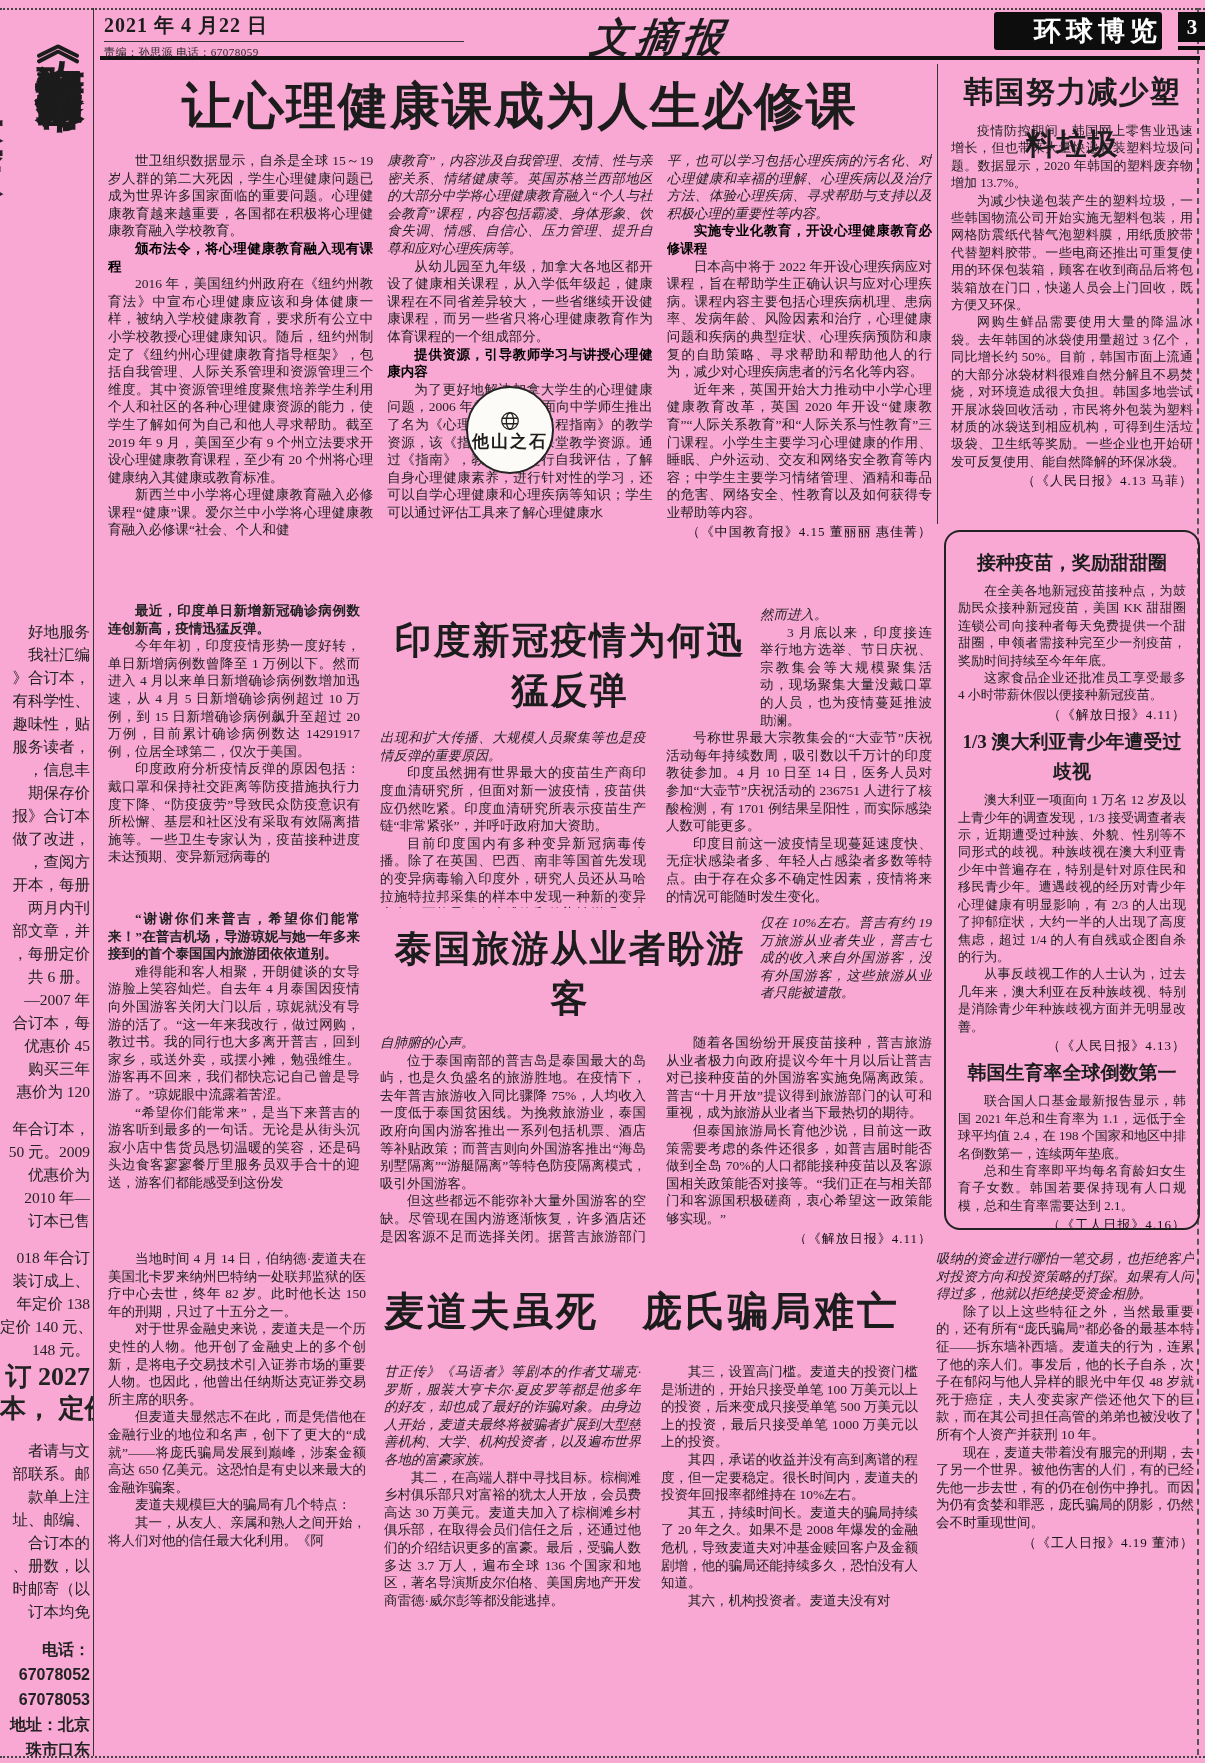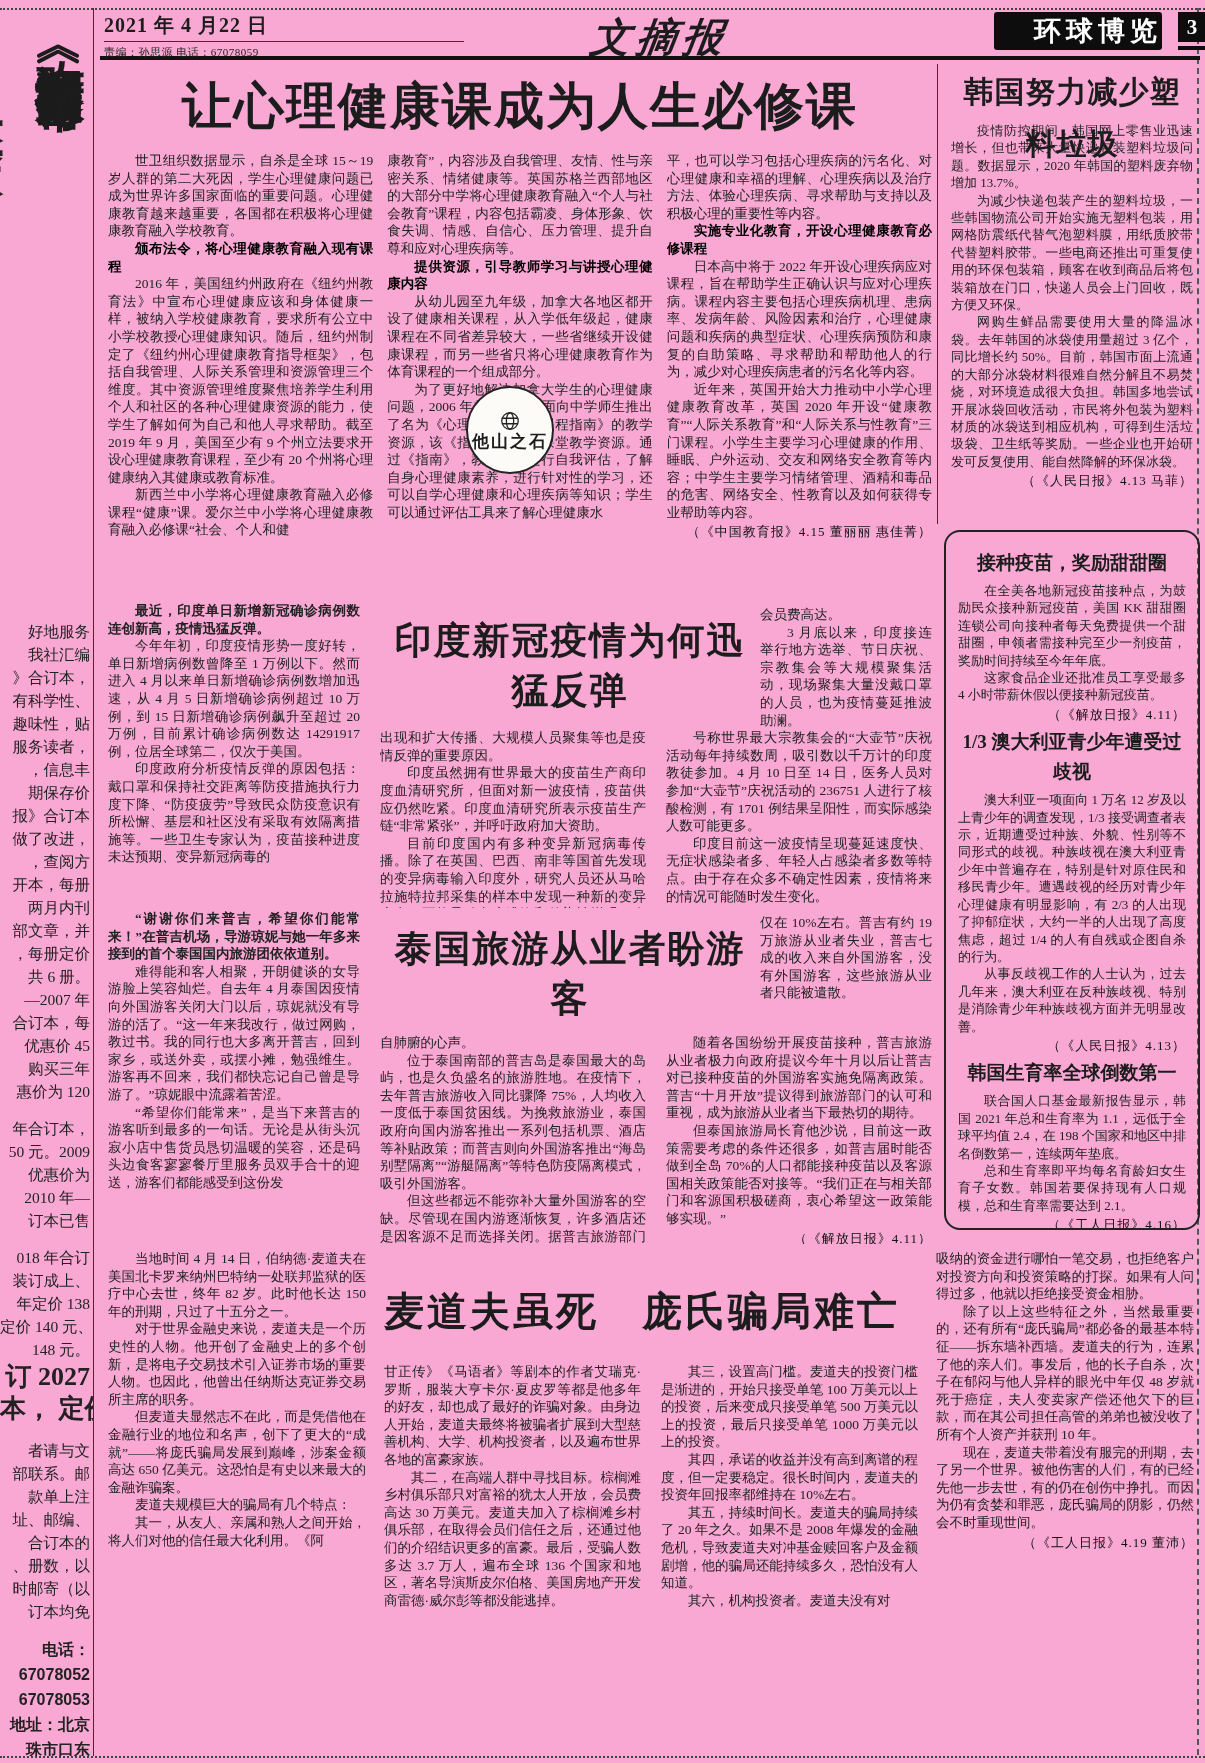--- a/index.html
+++ b/index.html
@@ -26,21 +26,21 @@
   .sb-title{position:absolute;right:8px;top:14px;font-size:49px;font-weight:bold;writing-mode:vertical-rl;
             text-orientation:upright;letter-spacing:2px;line-height:1;}
   .sb-lines{position:absolute;right:3px;top:612px;width:90px;text-align:right;}
   .sb-lines .para{margin:0;text-indent:0;text-align:right;font-size:15.5px;line-height:23px;white-space:nowrap;}
   .sb-lines .sb-gap{height:14px;}
   .sb-lines .sb-big{font-size:26px;font-weight:bold;line-height:32px;}
   .sb-lines .sb-bold{font-weight:bold;font-family:"Liberation Sans",sans-serif;font-size:16px;line-height:25px;}
   
   .para{margin:0;text-indent:2em;text-align:justify;font-size:13.5px;line-height:17.6px;color:#222;}
   .sub{font-weight:bold;color:#000;}
-  .noind{text-indent:0;}
+  .noind{text-indent:0;font-style:italic;}
   .intro{font-weight:600;}
   .src{text-indent:0;text-align:right;letter-spacing:1px;font-size:13px;color:#111;padding-top:2px;}
   .col{overflow:hidden;}
   
   .artA{position:absolute;left:108px;top:64px;width:824px;height:536px;}
   .artA-title{text-align:center;font-size:50px;font-weight:bold;letter-spacing:2px;line-height:84px;height:88px;}
   .artA-cols{display:flex;gap:14px;height:442px;}
   .artA-cols .col{flex:1;}
   .stamp{position:absolute;left:358px;top:322px;width:84px;height:84px;border:2px solid #222;border-radius:50%;
          background:#fcfbf8;z-index:3;display:flex;flex-direction:column;align-items:center;justify-content:center;}
@@ -150,22 +150,22 @@
     <div class="artA-title">让心理健康课成为人生必修课</div>
     <div class="artA-cols">
       <div class="col">
           <p class="para">世卫组织数据显示，自杀是全球 15～19 岁人群的第二大死因，学生心理健康问题已成为世界许多国家面临的重要问题。心理健康教育越来越重要，各国都在积极将心理健康教育融入学校教育。</p>
           <p class="para sub">颁布法令，将心理健康教育融入现有课程</p>
           <p class="para">2016 年，美国纽约州政府在《纽约州教育法》中宣布心理健康应该和身体健康一样，被纳入学校健康教育，要求所有公立中小学校教授心理健康知识。随后，纽约州制定了《纽约州心理健康教育指导框架》，包括自我管理、人际关系管理和资源管理三个维度。其中资源管理维度聚焦培养学生利用个人和社区的各种心理健康资源的能力，使学生了解如何为自己和他人寻求帮助。截至 2019 年 9 月，美国至少有 9 个州立法要求开设心理健康教育课程，至少有 20 个州将心理健康纳入其健康或教育标准。</p>
           <p class="para">新西兰中小学将心理健康教育融入必修课程“健康”课。爱尔兰中小学将心理健康教育融入必修课“社会、个人和健</p>
         </div>
       <div class="col">
           <p class="para noind">康教育”，内容涉及自我管理、友情、性与亲密关系、情绪健康等。英国苏格兰西部地区的大部分中学将心理健康教育融入“个人与社会教育”课程，内容包括霸凌、身体形象、饮食失调、情感、自信心、压力管理、提升自尊和应对心理疾病等。</p>
+          <p class="para">从幼儿园至九年级，加拿大各地区都开设了健康相关课程，从入学低年级起，健康课程在不同省差异较大，一些省继续开设健康课程，而另一些省只将心理健康教育作为体育课程的一个组成部分。</p>
           <p class="para sub">提供资源，引导教师学习与讲授心理健康内容</p>
-          <p class="para">从幼儿园至九年级，加拿大各地区都开设了健康相关课程，从入学低年级起，健康课程在不同省差异较大，一些省继续开设健康课程，而另一些省只将心理健康教育作为体育课程的一个组成部分。</p>
           <p class="para">为了更好地解决加拿大学生的心理健康问题，2006 年起，加拿大面向中学师生推出了名为《心理健康和高中课程指南》的教学资源，该《指南》提供了课堂教学资源。通过《指南》，教师可以进行自我评估，了解自身心理健康素养，进行针对性的学习，还可以自学心理健康和心理疾病等知识；学生可以通过评估工具来了解心理健康水</p>
         </div>
       <div class="col">
           <p class="para noind">平，也可以学习包括心理疾病的污名化、对心理健康和幸福的理解、心理疾病以及治疗方法、体验心理疾病、寻求帮助与支持以及积极心理的重要性等内容。</p>
           <p class="para sub">实施专业化教育，开设心理健康教育必修课程</p>
           <p class="para">日本高中将于 2022 年开设心理疾病应对课程，旨在帮助学生正确认识与应对心理疾病。课程内容主要包括心理疾病机理、患病率、发病年龄、风险因素和治疗，心理健康问题和疾病的典型症状、心理疾病预防和康复的自助策略、寻求帮助和帮助他人的行为，减少对心理疾病患者的污名化等内容。</p>
           <p class="para">近年来，英国开始大力推动中小学心理健康教育改革，英国 2020 年开设“健康教育”“人际关系教育”和“人际关系与性教育”三门课程。小学生主要学习心理健康的作用、睡眠、户外运动、交友和网络安全教育等内容；中学生主要学习情绪管理、酒精和毒品的危害、网络安全、性教育以及如何获得专业帮助等内容。</p>
           <p class="para src">（《中国教育报》4.15 董丽丽 惠佳菁）</p>
         </div>
     </div>
@@ -216,21 +216,21 @@
   <div class="art3" style="top:602px;height:306px">
     <div class="first col">
         <p class="para intro">最近，印度单日新增新冠确诊病例数连创新高，疫情迅猛反弹。</p>
         <p class="para">今年年初，印度疫情形势一度好转，单日新增病例数曾降至 1 万例以下。然而进入 4 月以来单日新增确诊病例数增加迅速，从 4 月 5 日新增确诊病例超过 10 万例，到 15 日新增确诊病例飙升至超过 20 万例，目前累计确诊病例数达 14291917 例，位居全球第二，仅次于美国。</p>
         <p class="para">印度政府分析疫情反弹的原因包括：戴口罩和保持社交距离等防疫措施执行力度下降、“防疫疲劳”导致民众防疫意识有所松懈、基层和社区没有采取有效隔离措施等。一些卫生专家认为，疫苗接种进度未达预期、变异新冠病毒的</p>
       </div>
     <div class="rest">
       <div class="inset-row">
         <div class="inset-title">印度新冠疫情为何迅猛反弹</div>
         <div class="inset-side col">
-            <p class="para noind">会员费高达。</p>
+            <p class="para noind">然而进入。</p>
             <p class="para">3 月底以来，印度接连举行地方选举、节日庆祝、宗教集会等大规模聚集活动，现场聚集大量没戴口罩的人员，也为疫情蔓延推波助澜。</p>
           </div>
       </div>
       <div class="two-cols">
         <div class="col">
             <p class="para noind">出现和扩大传播、大规模人员聚集等也是疫情反弹的重要原因。</p>
             <p class="para">印度虽然拥有世界最大的疫苗生产商印度血清研究所，但面对新一波疫情，疫苗供应仍然吃紧。印度血清研究所表示疫苗生产链“非常紧张”，并呼吁政府加大资助。</p>
             <p class="para">目前印度国内有多种变异新冠病毒传播。除了在英国、巴西、南非等国首先发现的变异病毒输入印度外，研究人员还从马哈拉施特拉邦采集的样本中发现一种新的变异病毒，可能导致免疫逃逸和传染性增强。今年 1 月至 3 月该邦检测的 361 份血清样本中有 221 份存在这</p>
           </div>
         <div class="col">

